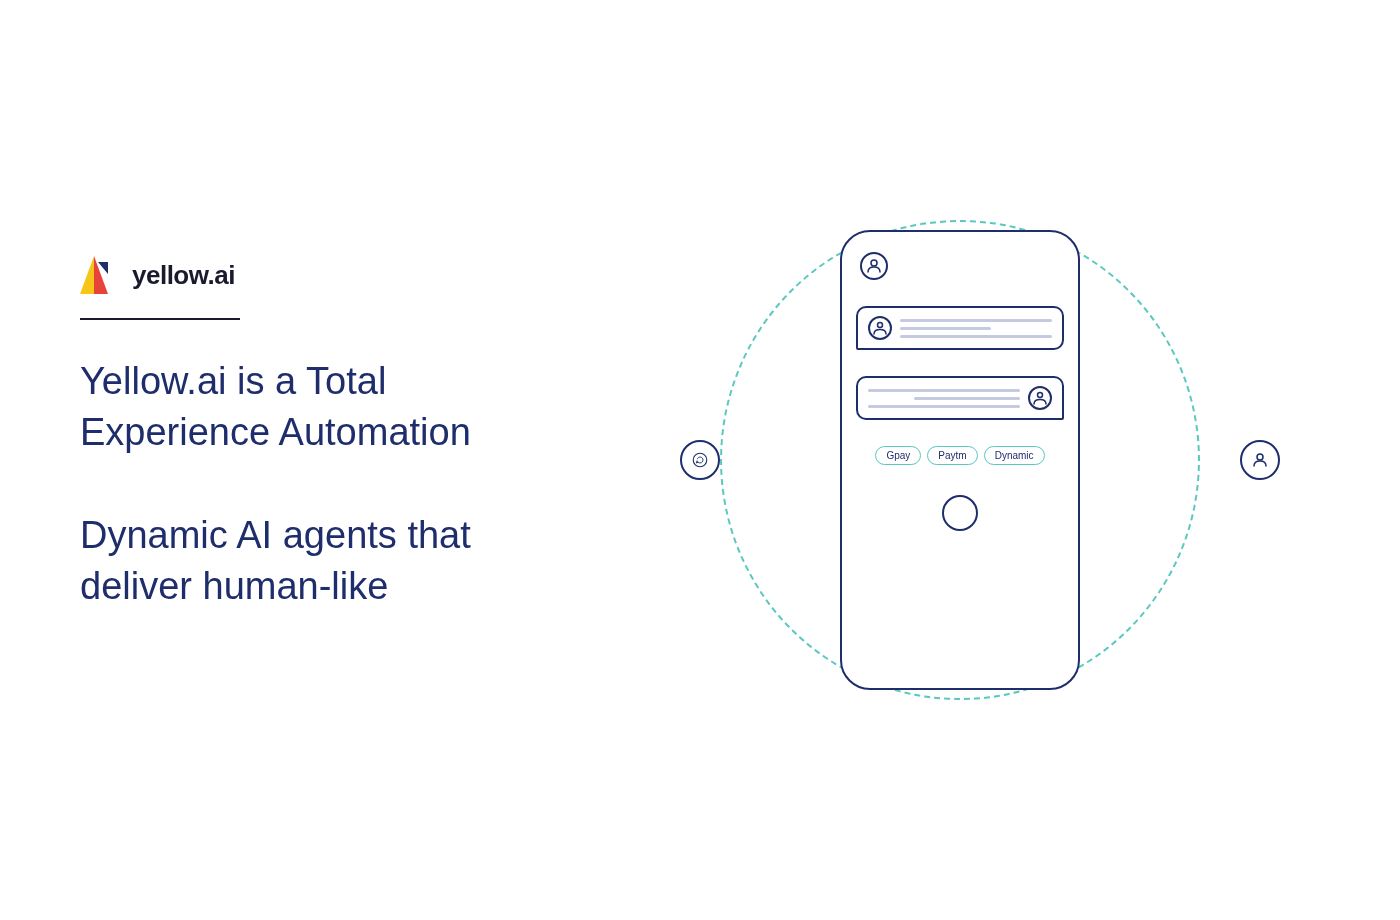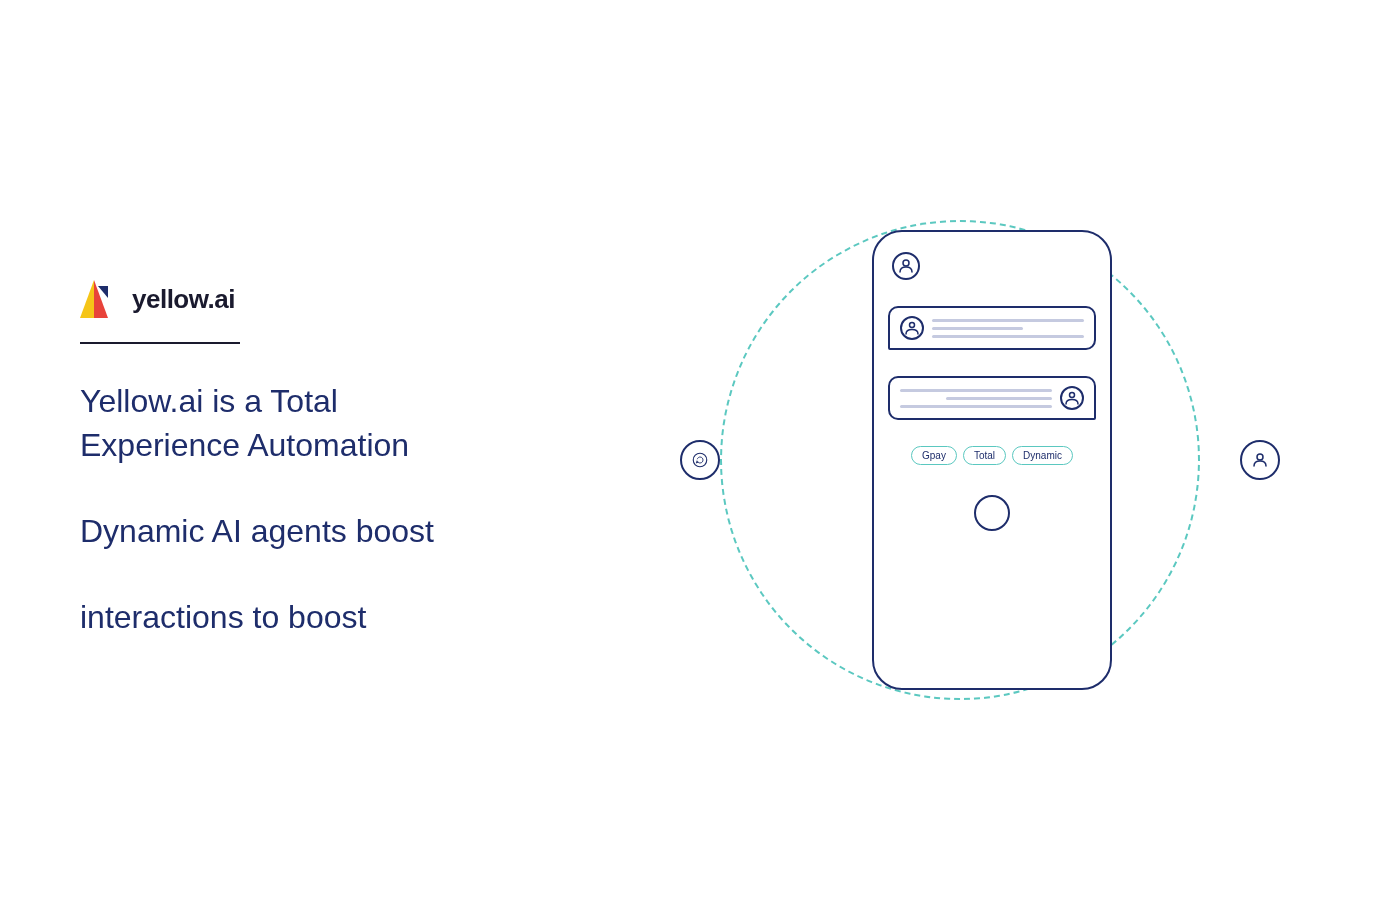--- a/index.html
+++ b/index.html
@@ -49,21 +49,21 @@
     }
 
     .divider {
       width: 160px;
       height: 2px;
       background: #1a1a2e;
       margin-bottom: 36px;
     }
 
     .tagline {
-      font-size: 32px;
+      font-size: 38px;
       font-weight: 400;
       line-height: 1.35;
       color: #1e2d6b;
     }
 
     
     .right-panel {
       flex: 0 0 720px;
       display: flex;
       align-items: center;
@@ -93,21 +93,20 @@
       width: 240px;
       height: 460px;
       border: 2.5px solid #1e2d6b;
       border-radius: 30px;
       background: #ffffff;
       display: flex;
       flex-direction: column;
       align-items: center;
       padding: 20px 14px 16px 14px;
       gap: 26px;
-      margin-left: 32px;
     }
 
     
     .phone-top-icon {
       align-self: flex-start;
       width: 28px;
       height: 28px;
       border: 2px solid #1e2d6b;
       border-radius: 50%;
       display: flex;
@@ -248,23 +247,23 @@
       </svg>
       <span class="logo-text">yellow.ai</span>
     </div>
 
     <div class="divider"></div>
 
     <div class="tagline">
       <span>Yellow.ai is a Total</span><br>
       <span>Experience Automation</span><br>
       <br>
-      <span>Dynamic AI agents boost</span><br>
+      <span>Dynamic AI agents that</span><br>
+      <span>deliver human-like</span><br>
       <br>
-      <span>interactions to boost</span><br>
     </div>
 
   </div>
 
   <div class="right-panel">
 
     <div class="dashed-circle"></div>
 
     <div class="phone">
 
@@ -298,21 +297,21 @@
         <div class="bubble-avatar">
           <svg class="user-svg" viewBox="0 0 16 16" fill="none">
             <circle cx="8" cy="5" r="2.5" stroke="#1e2d6b" stroke-width="1.5"></circle>
             <path d="M2 14c0-3 2.5-4.5 6-4.5s6 1.5 6 4.5" stroke="#1e2d6b" stroke-width="1.5" stroke-linecap="round"></path>
           </svg>
         </div>
       </div>
 
       <div class="payment-chips">
         <span class="chip">Gpay</span>
-        <span class="chip">Total</span>
+        <span class="chip">Paytm</span>
         <span class="chip">Dynamic</span>
       </div>
 
       <div class="home-btn"></div>
 
     </div>
 
     <div class="float-icon float-whatsapp" style="left: 80px; top: 50%; transform: translateY(-50%);">
       <svg class="wa-svg" viewBox="0 0 24 24" fill="none" xmlns="http://www.w3.org/2000/svg">
         <circle cx="12" cy="12" r="9" stroke="#1e2d6b" stroke-width="1.5"></circle>

